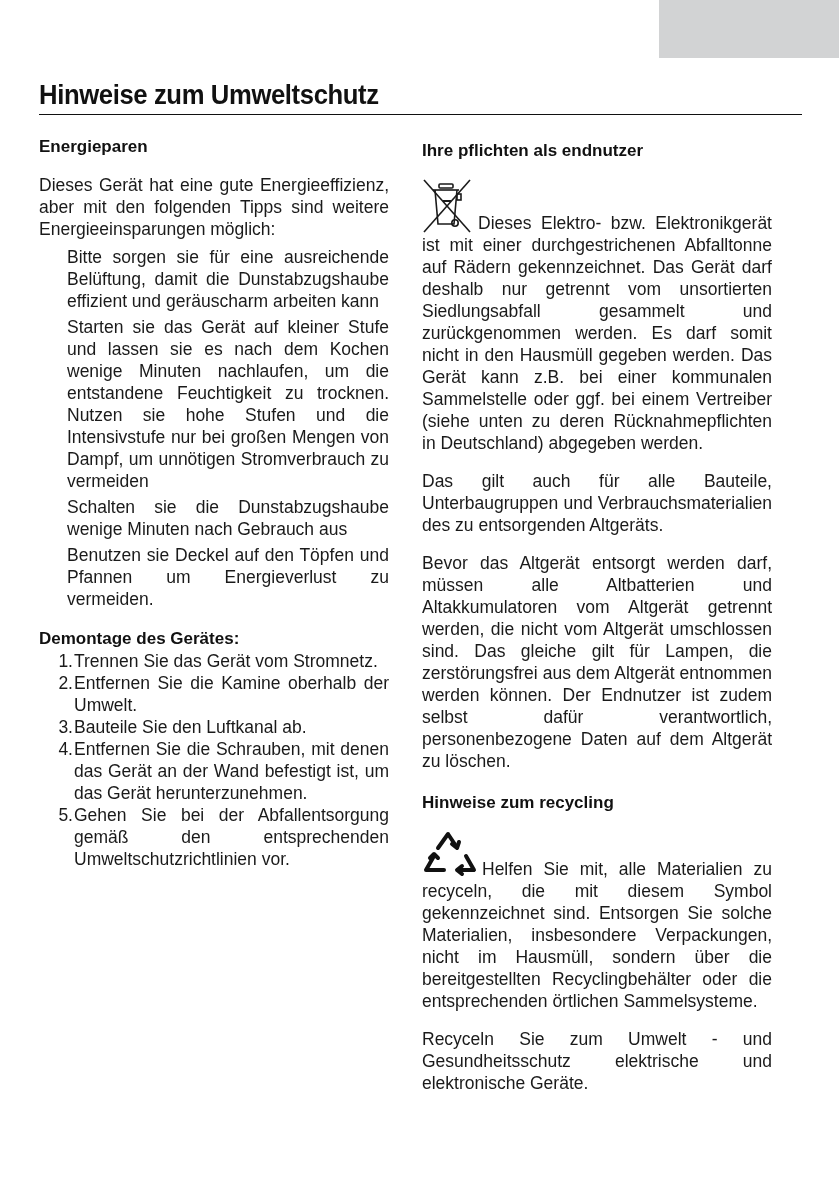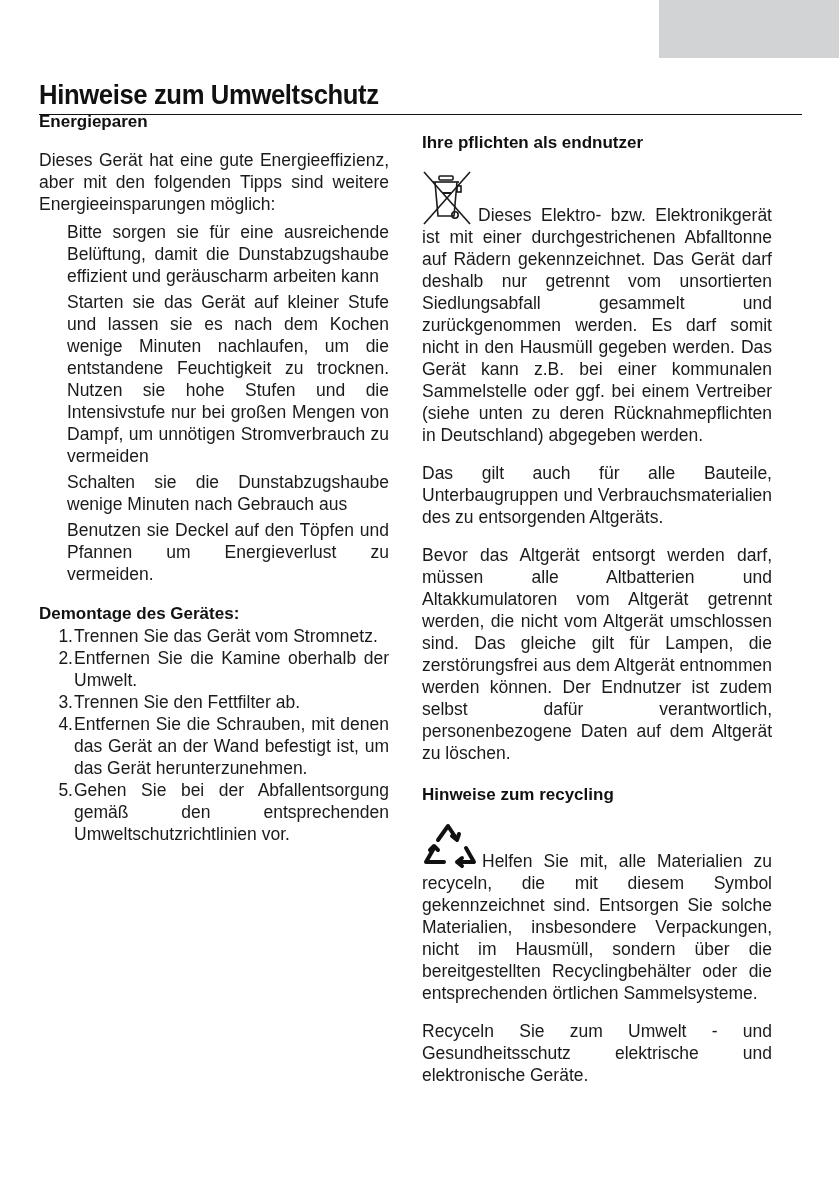--- a/index.html
+++ b/index.html
@@ -3,22 +3,22 @@
 <meta charset="utf-8">
 <style>
   html, body { margin:0; padding:0; background:#ffffff; }
   body { width:839px; height:1191px; position:relative; overflow:hidden;
          font-family:"Liberation Sans", sans-serif; color:#1a1a1a; }
   .tab-block { position:absolute; left:659px; top:0; width:180px; height:58px; background:#d2d3d4; }
   .page-title { position:absolute; left:39px; top:80px; font-size:27px; font-weight:bold;
                 letter-spacing:-0.4px; color:#111; margin:0; transform:scaleX(0.95); transform-origin:left; }
   .title-rule { position:absolute; left:39px; top:114px; width:763px; height:0; border-top:1.5px solid #111; }
   .col { position:absolute; width:350px; font-size:17.5px; line-height:22px; }
-  .col-left { left:39px; top:111px; }
-  .col-right { left:422px; top:132px; }
+  .col-left { left:39px; top:136px; }
+  .col-right { left:422px; top:140px; }
   h2.sec { font-size:17px; font-weight:bold; margin:0 0 5px 0; line-height:22px; color:#111; }
   p.just { text-align:justify; margin:16px 0 6px 0; }
   .bullets { margin:0; padding:0 0 0 28px; list-style:none; }
   .bullets li { text-align:justify; margin:3px 0 4px 0; }
   .numlist { margin:0; padding:0; list-style:none; }
   .numlist li { display:flex; margin:0; }
   .numlist .num { width:34px; flex:none; text-align:right; padding-right:1px; }
   .numlist .txt { flex:1; text-align:justify; }
   .icon-weee { display:inline-block; width:54px; height:56px; vertical-align:bottom; margin-right:2px; }
   .icon-recycle { display:inline-block; width:58px; height:50px; vertical-align:bottom; margin-right:2px; }
@@ -49,21 +49,21 @@
       <li>
           <span class="num">1.</span>
           <span class="txt">Trennen Sie das Gerät vom Stromnetz.</span>
         </li>
       <li>
           <span class="num">2.</span>
           <span class="txt">Entfernen Sie die Kamine oberhalb der Umwelt.</span>
         </li>
       <li>
           <span class="num">3.</span>
-          <span class="txt">Trennen Sie den Fettfilter ab.</span>
+          <span class="txt">Bauteile Sie den Luftkanal ab.</span>
         </li>
       <li>
           <span class="num">4.</span>
           <span class="txt">Entfernen Sie die Schrauben, mit denen das Gerät an der Wand befestigt ist, um das Gerät herunterzunehmen.</span>
         </li>
       <li>
           <span class="num">5.</span>
           <span class="txt">Gehen Sie bei der Abfallentsorgung gemäß den entsprechenden Umweltschutzrichtlinien vor.</span>
         </li>
     </ol>

